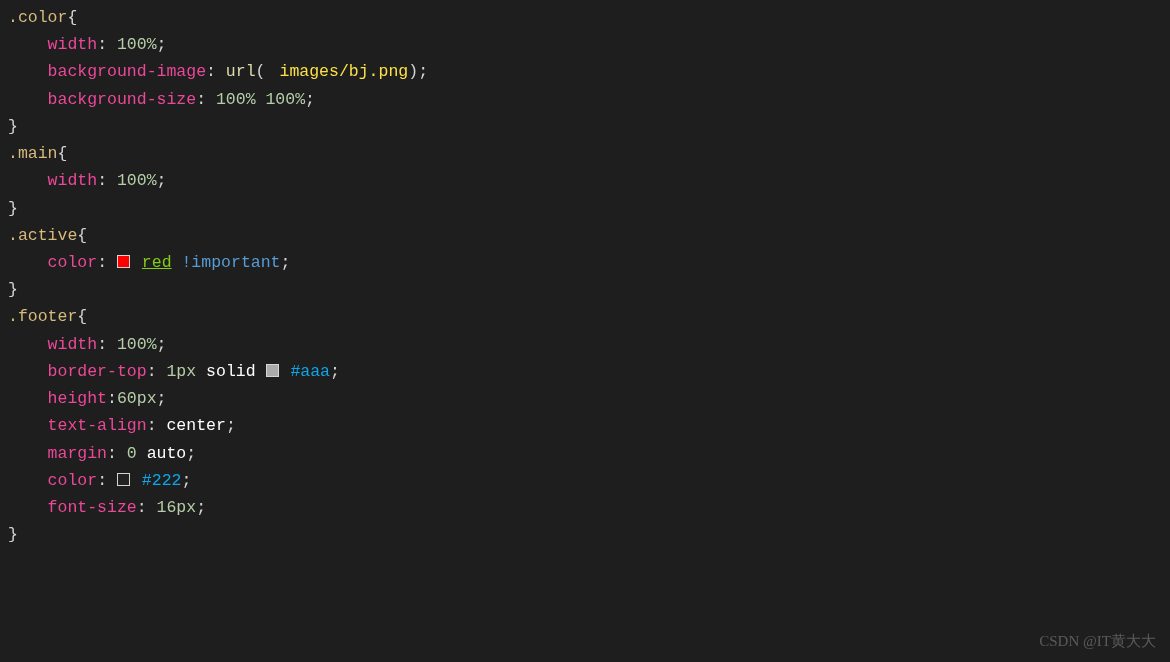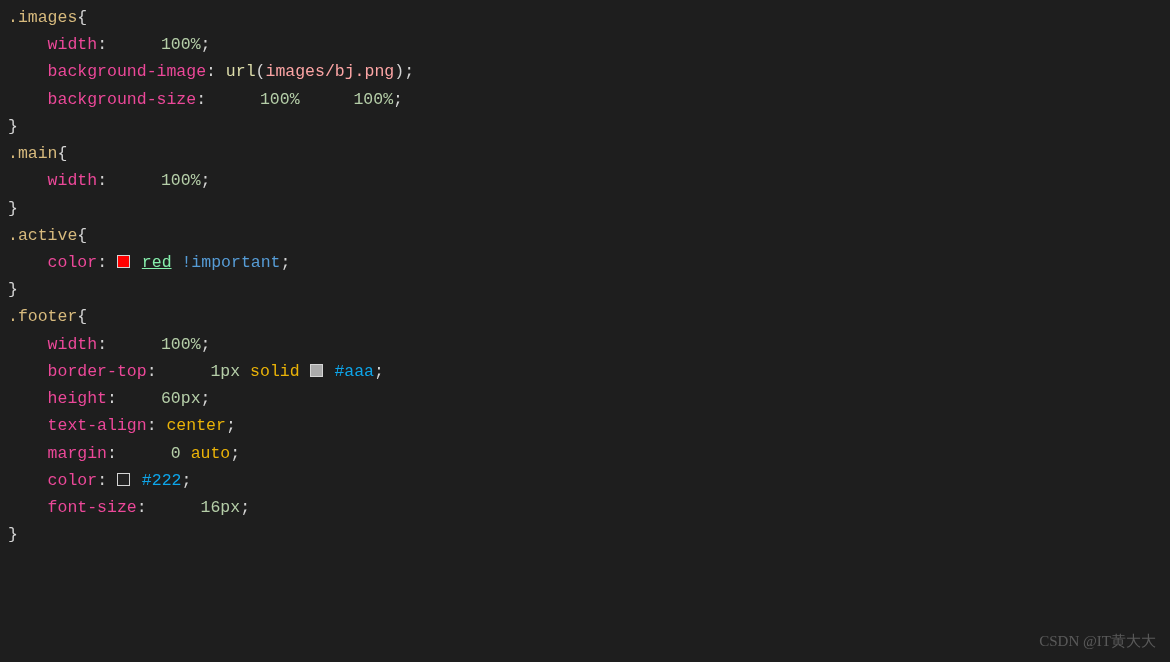--- a/index.html
+++ b/index.html
@@ -20,29 +20,29 @@
       position: relative;
     }
     .code-line {
       white-space: pre;
       padding-left: 8px;
     }
     .selector { color: #d7ba7d; }
     .brace { color: #d4d4d4; }
     .property { color: #ec4899; }
     .colon { color: #d4d4d4; }
-    .number { color: #b5cea8; margin-left: 44px; }
+    .number { color: #b5cea8; }
     .func { color: #dcdcaa; }
     .paren { color: #d4d4d4; }
-    .string { color: #fca5a5; }
+    .string { color: #fde047; margin-left: 14px; }
     .semicolon { color: #d4d4d4; }
     .keyword-important { color: #569cd6; }
-    .color-name { color: #86efac; text-decoration: underline; }
+    .color-name { color: #84cc16; text-decoration: underline; }
     .hex-color { color: #0ea5e9; }
-    .ident { color: #eab308; }
+    .ident { color: #ffffff; }
     .color-swatch {
       display: inline-block;
       width: 13px;
       height: 13px;
       border: 1px solid #d4d4d4;
       vertical-align: middle;
       margin-right: 2px;
       position: relative;
       top: -1px;
     }
@@ -55,21 +55,21 @@
       right: 14px;
       color: rgba(200,200,200,0.35);
       font-size: 15px;
       font-family: Liberation Serif, serif;
     }
   </style>
 </head>
 <body>
 
 <div id="editor">
-    <div class="code-line"><span class="selector">.images</span><span class="brace">{</span></div>
+    <div class="code-line"><span class="selector">.color</span><span class="brace">{</span></div>
     <div class="code-line">    <span class="property">width</span><span class="colon">:</span> <span class="number">100%</span><span class="semicolon">;</span></div>
     <div class="code-line">    <span class="property">background-image</span><span class="colon">:</span> <span class="func">url</span><span class="paren">(</span><span class="string">images/bj.png</span><span class="paren">)</span><span class="semicolon">;</span></div>
     <div class="code-line">    <span class="property">background-size</span><span class="colon">:</span> <span class="number">100%</span> <span class="number">100%</span><span class="semicolon">;</span></div>
     <div class="code-line"><span class="brace">}</span></div>
     <div class="code-line"></div>
     <div class="code-line"><span class="selector">.main</span><span class="brace">{</span></div>
     <div class="code-line">    <span class="property">width</span><span class="colon">:</span> <span class="number">100%</span><span class="semicolon">;</span></div>
     <div class="code-line"><span class="brace">}</span></div>
     <div class="code-line"><span class="selector">.active</span><span class="brace">{</span></div>
     <div class="code-line">    <span class="property">color</span><span class="colon">:</span> <span class="color-swatch swatch-red"></span> <span class="color-name">red</span> <span class="keyword-important">!important</span><span class="semicolon">;</span></div>

